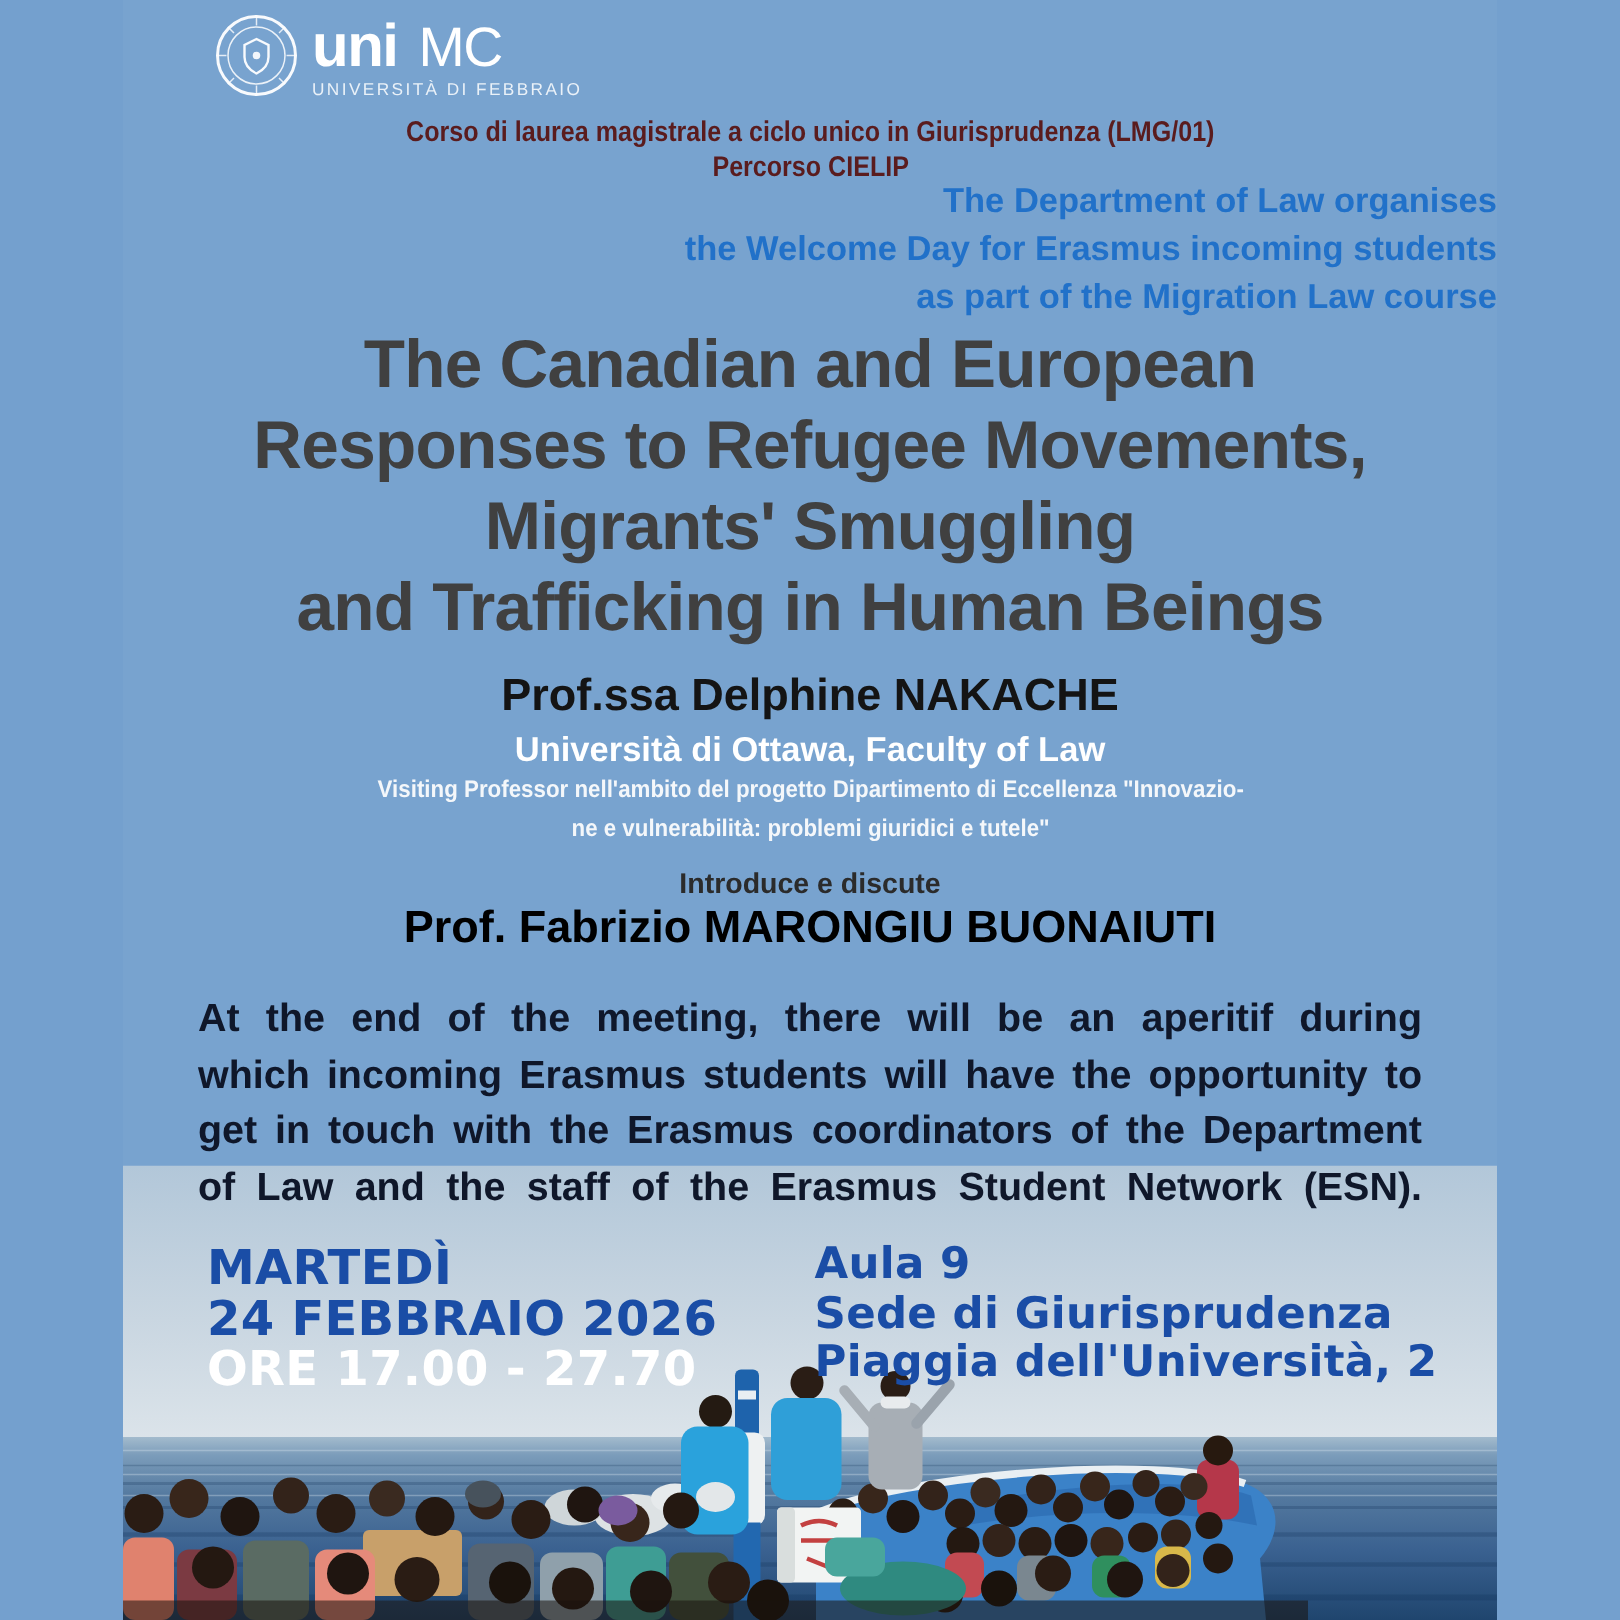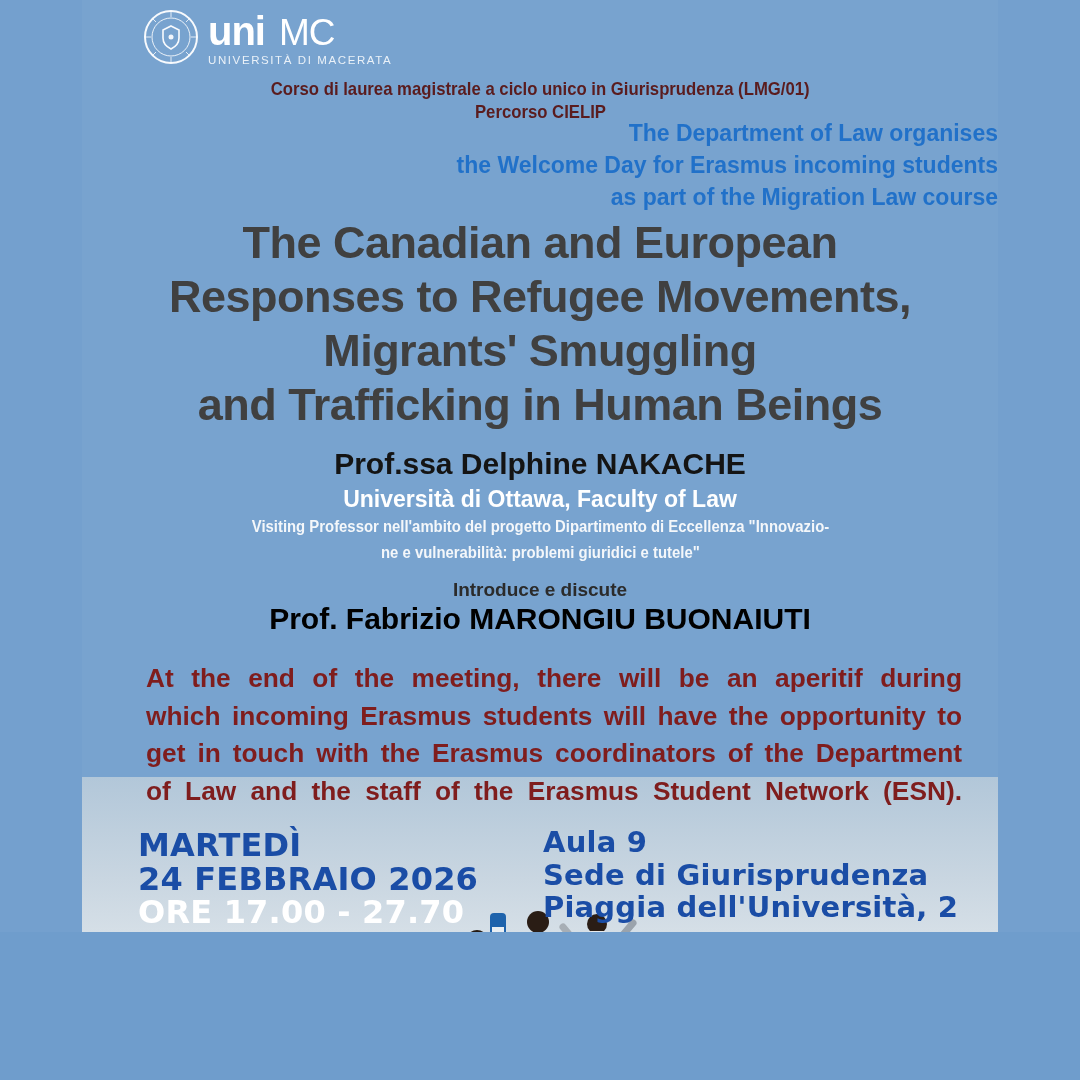--- a/index.html
+++ b/index.html
@@ -1,17 +1,17 @@
 <!DOCTYPE html>
 <html style="--background: #74a0ce; --accent-blue: #2171c9; --dark-red: #5a1c1e; --navy: #1a4da6; --title-white: #ffffff; --text-black: #141414;"><head>
 <meta charset="utf-8">
 <style>
   html,body{margin:0;padding:0;background:#6f9dcc;}
   .page{
-    position:relative;width:1080px;height:932px;overflow:hidden;
+    position:relative;width:1080px;height:1080px;overflow:hidden;
     background:var(--background,#74a0ce);
     font-family:"Liberation Sans",sans-serif;
   }
   .sheet{position:absolute;left:82px;right:82px;top:0;bottom:0;background:rgba(255,255,255,0.035);}
   
   .logo{position:absolute;left:143px;top:9px;display:flex;align-items:flex-start;}
   .logo-seal{width:56px;height:56px;margin-right:9px;}
   .logo-text{display:flex;flex-direction:column;line-height:1;}
   .logo-word{color:#fff;font-size:40px;letter-spacing:-1px;display:flex;align-items:baseline;margin-top:2px;}
   .logo-word .b{font-weight:800;}
@@ -23,22 +23,22 @@
   .cond2{display:inline-block;transform:scaleX(0.93);transform-origin:center;}
   .redline{color:var(--dark-red,#5a1c1e);font-weight:700;font-size:19px;line-height:23px;}
   .blueline{color:var(--accent-blue,#2171c9);font-weight:800;font-size:23px;line-height:32px;text-align:right;}
   .title{color:#404040;font-weight:700;font-size:45px;line-height:54px;letter-spacing:-0.5px;}
   .spk-name{color:#141414;font-weight:700;font-size:30px;}
   .spk-aff{color:#fff;font-weight:700;font-size:23px;}
   .spk-role{color:#f4f7fa;font-weight:700;font-size:16px;line-height:26px;}
   .mod-label{color:#2b2b2b;font-weight:700;font-size:19px;}
   .mod-name{color:#000000;font-weight:700;font-size:30px;}
   .para{
-    position:absolute;left:146px;width:816px;top:660px;
-    color:#7f1d1d;font-weight:700;font-size:26.3px;line-height:37.6px;
+    position:absolute;left:132px;width:816px;top:660px;
+    color:#0f172a;font-weight:700;font-size:26.3px;line-height:37.6px;
   }
   .para .jline{text-align:justify;text-align-last:justify;white-space:nowrap;}
   
   .photo{position:absolute;left:82px;top:777px;width:916px;height:303px;}
   
   .event-left{
     position:absolute;left:138px;top:829px;
     font-family:"DejaVu Sans","Liberation Sans",sans-serif;
     font-weight:800;font-size:32px;line-height:33.5px;letter-spacing:0.2px;
     color:var(--navy,#1a4da6);white-space:nowrap;
@@ -72,21 +72,21 @@
           <line x1="43" y1="13" x2="47" y2="9"></line>
       </g>
       <path d="M28 17 l8 4 v8 c0 6 -4 9 -8 11 c-4 -2 -8 -5 -8 -11 v-8 z" fill="none" stroke="#ffffff" stroke-width="1.6" opacity="0.95"></path>
       <circle cx="28" cy="28" r="2.5" fill="#ffffff" opacity="0.9"></circle>
     </svg>
     <div class="logo-text">
       <div class="logo-word">
         <span class="b">uni</span>
         <span class="l">MC</span>
       </div>
-      <div class="logo-sub">UNIVERSITÀ DI MACERATA</div>
+      <div class="logo-sub">UNIVERSITÀ DI FEBBRAIO</div>
     </div>
   </div>
 
   <div class="cline redline" style="top:77px;">
     <span class="cond">Corso di laurea magistrale a ciclo unico in Giurisprudenza (LMG/01)</span>
   </div>
   <div class="cline redline" style="top:100px;">
     <span class="cond">Percorso CIELIP</span>
   </div>
 

